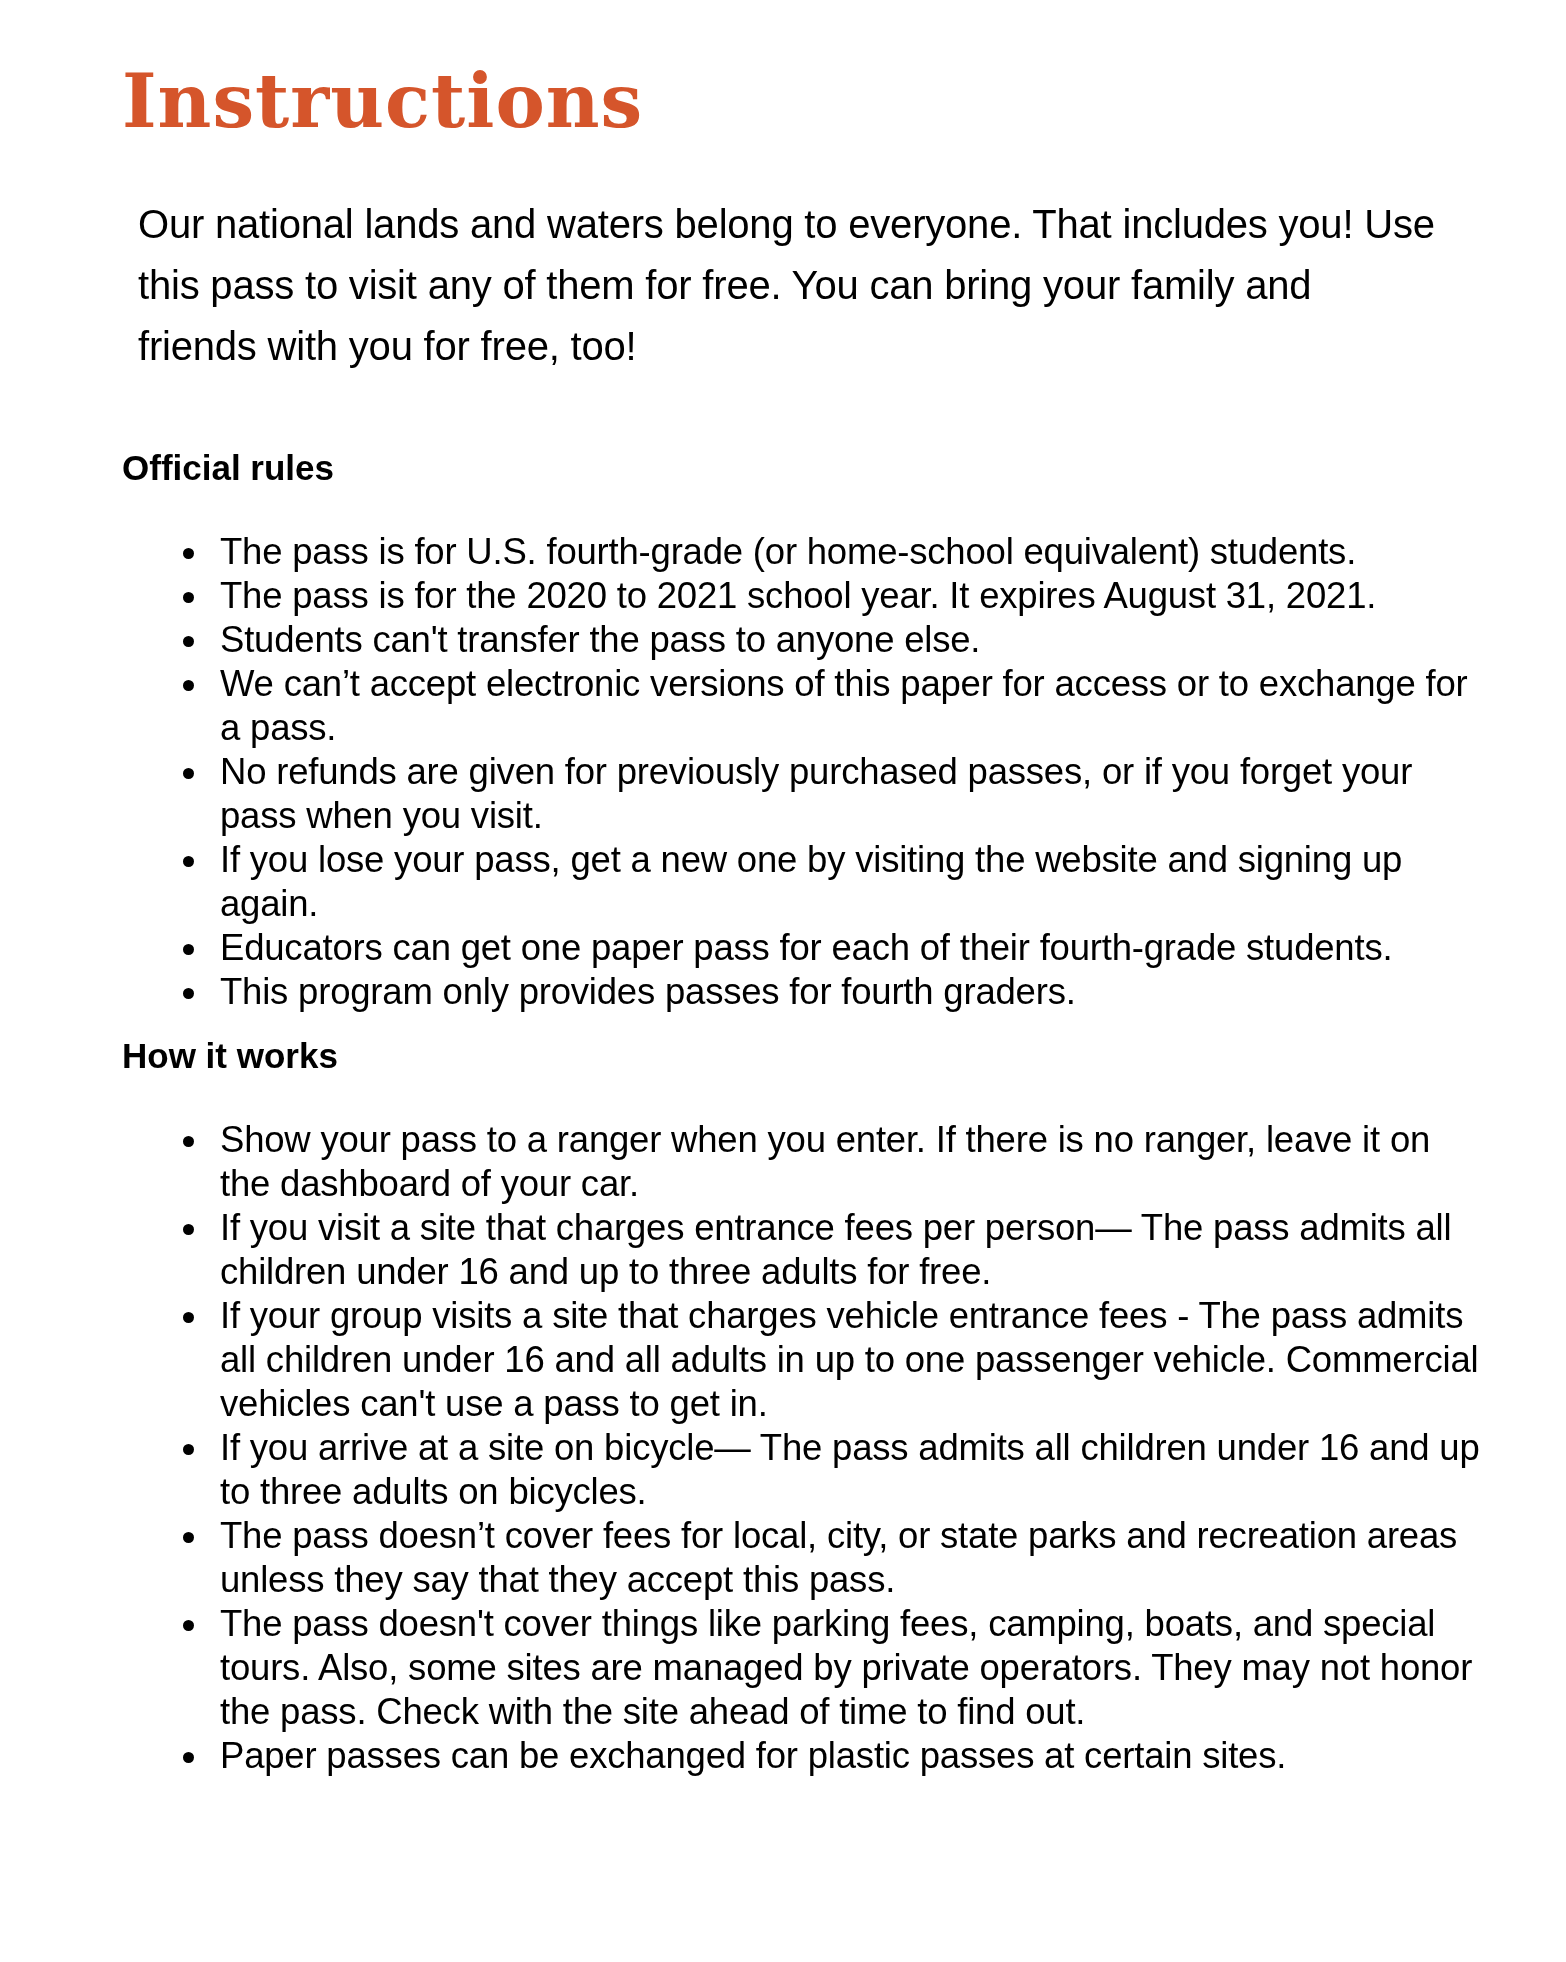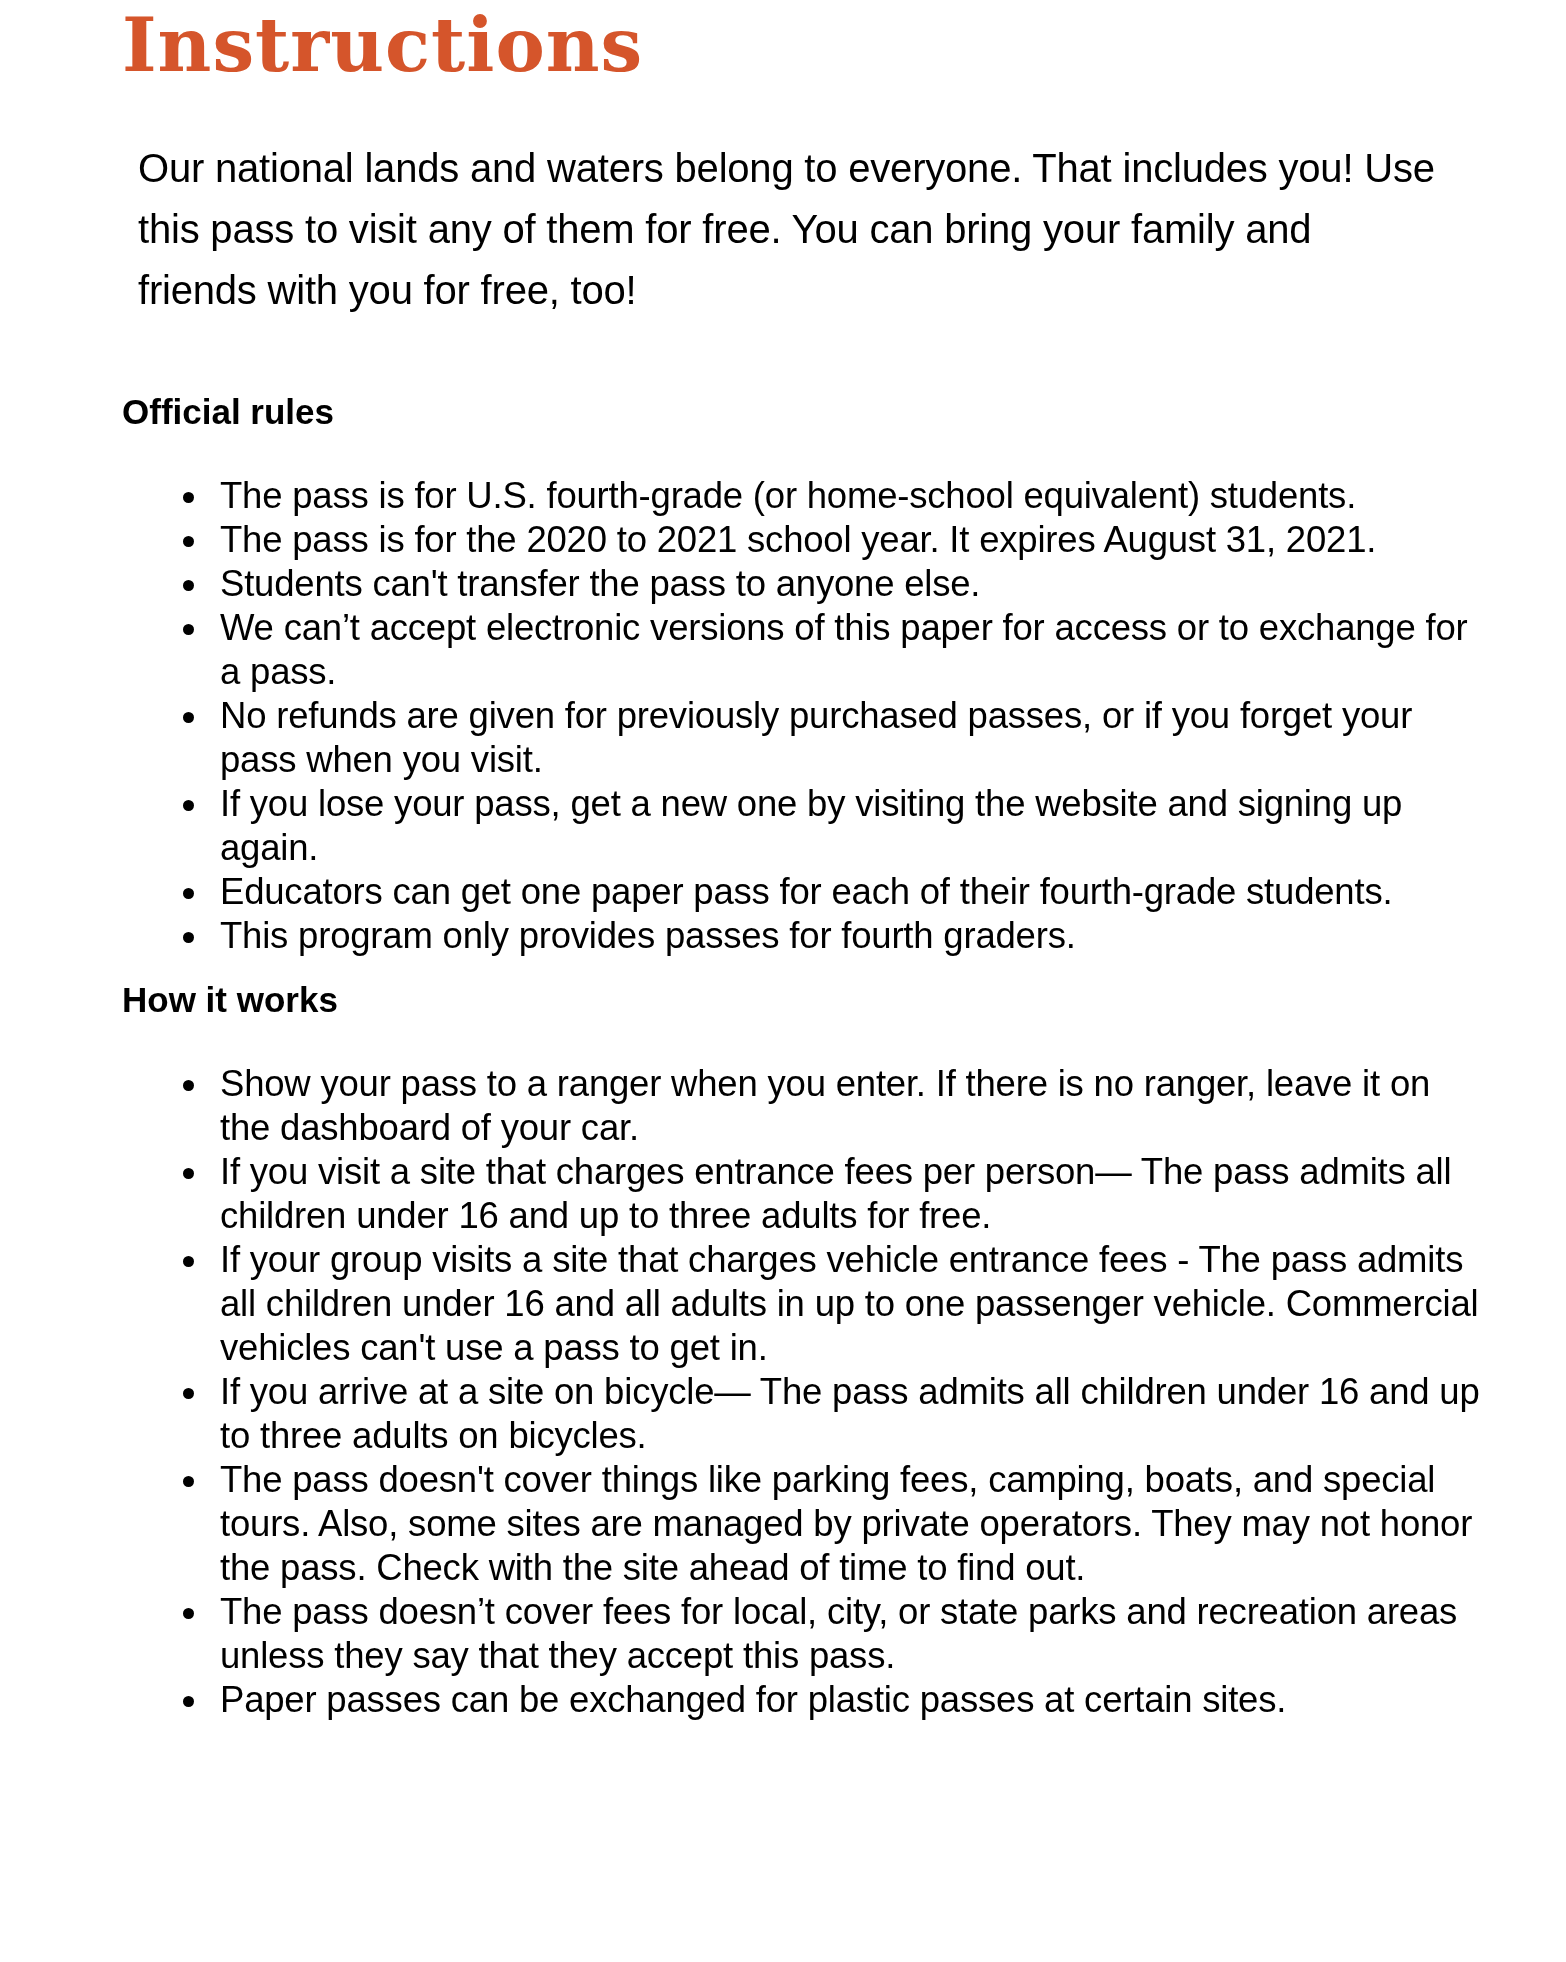--- a/index.html
+++ b/index.html
@@ -16,20 +16,21 @@
       font-family: "Liberation Sans", sans-serif;
     }
     .page {
       position: absolute;
       left: 122px;
       top: 0;
       width: 1340px;
     }
     .title {
       margin: 0;
+      padding-top: 56px;
       font-family: "DejaVu Serif", serif;
       font-weight: bold;
       font-size: 74px;
       line-height: 90px;
       letter-spacing: 1px;
       color: #d5552b;
     }
     .intro {
       margin: 48px 0 0 16px;
       font-size: 40px;
@@ -86,17 +87,17 @@
     <li><span class="bullet"></span><span>Educators can get one paper pass for each of their fourth-grade students.</span></li>
     <li><span class="bullet"></span><span>This program only provides passes for fourth graders.</span></li>
   </ul>
 
   <h2 class="section-heading how">How it works</h2>
   <ul class="bullets">
     <li><span class="bullet"></span><span>Show your pass to a ranger when you enter. If there is no ranger, leave it on the dashboard of your car.</span></li>
     <li><span class="bullet"></span><span>If you visit a site that charges entrance fees per person— The pass admits all children under 16 and up to three adults for free.</span></li>
     <li><span class="bullet"></span><span>If your group visits a site that charges vehicle entrance fees - The pass admits all children under 16 and all adults in up to one passenger vehicle. Commercial vehicles can't use a pass to get in.</span></li>
     <li><span class="bullet"></span><span>If you arrive at a site on bicycle— The pass admits all children under 16 and up to three adults on bicycles.</span></li>
+    <li><span class="bullet"></span><span>The pass doesn’t cover fees for local, city, or state parks and recreation areas unless they say that they accept this pass.</span></li>
     <li><span class="bullet"></span><span>The pass doesn't cover things like parking fees, camping, boats, and special tours. Also, some sites are managed by private operators. They may not honor the pass. Check with the site ahead of time to find out.</span></li>
-    <li><span class="bullet"></span><span>The pass doesn’t cover fees for local, city, or state parks and recreation areas unless they say that they accept this pass.</span></li>
     <li><span class="bullet"></span><span>Paper passes can be exchanged for plastic passes at certain sites.</span></li>
   </ul>
 </div>
 
 </body></html>

